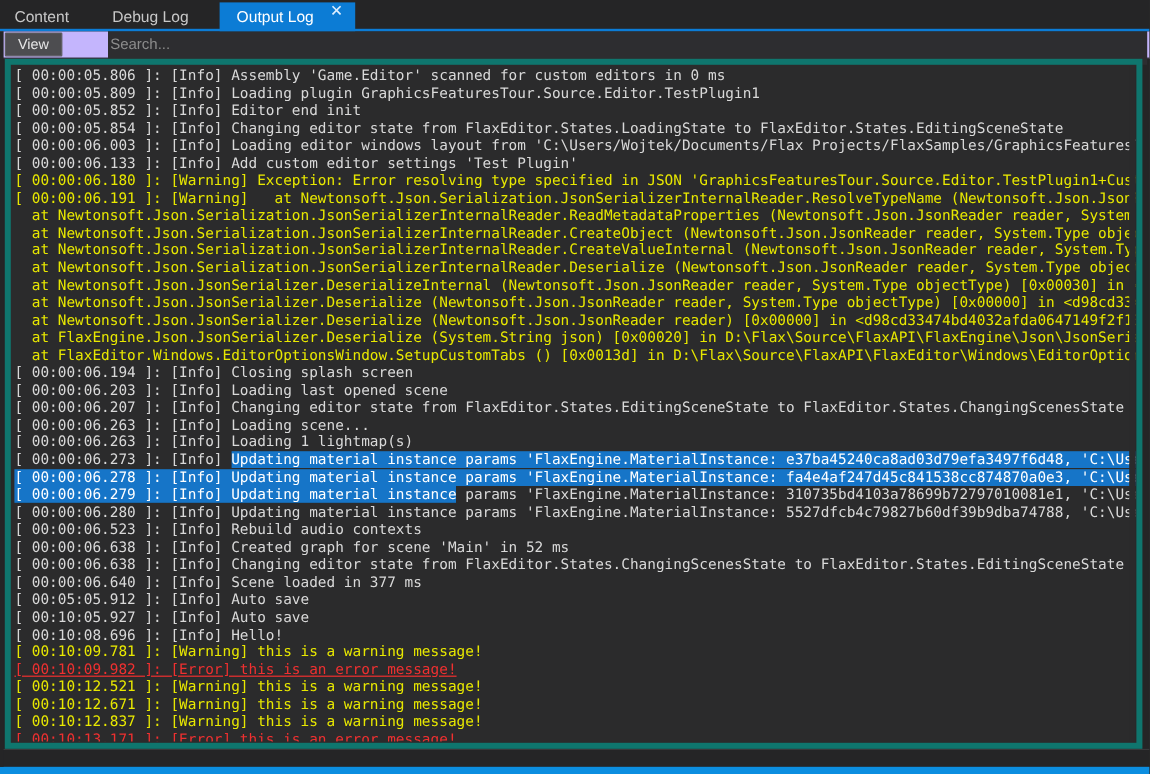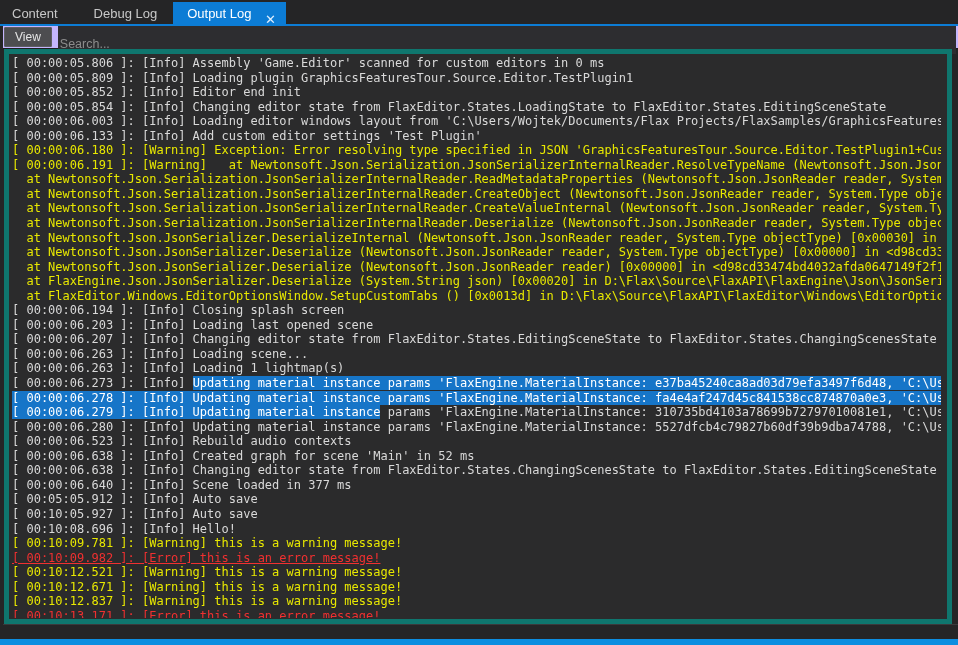--- a/index.html
+++ b/index.html
@@ -17,40 +17,41 @@
     position:relative;flex:0 0 auto;
   }
   .tabstrip:after{
     content:"";position:absolute;left:0;right:0;bottom:0;height:2px;background:#0c7cd5;
   }
   .tab{
     height:24px;line-height:24px;padding:0 14px;color:#c8c8c8;font-size:13px;
     position:relative;z-index:2;white-space:nowrap;
   }
   .tab.first{padding-left:12px;padding-right:22px;}
-  .tab.mid{padding-left:14px;padding-right:16px;}
-  .tab.active{background:#0c7cd5;color:#ffffff;padding-right:8px;display:flex;align-items:flex-end;}
+  .tab.mid{padding-left:14px;padding-right:26px;}
+  .tab.active{background:#0c7cd5;color:#ffffff;padding-right:8px;display:flex;align-items:flex-start;}
   .tab.active .lbl{margin-right:12px;}
   .tab-close{
     color:#dfefff;font-size:13px;line-height:1;width:14px;text-align:center;cursor:pointer;
   }
 
   
   .toolbar{
     height:22px;background:#c4b5fd;display:flex;align-items:center;flex:0 0 auto;
     border-bottom:1px solid #1d1d1f;
+    gap:32px;
   }
   .viewbtn{
     margin-left:4px;height:18px;line-height:18px;padding:0 10px;
     background:#4d4d50;color:#e6e6e6;font-size:12px;
     border:1px solid #5e5e61;border-radius:1px;cursor:pointer;
   }
   .searchbox{
     flex:1;height:33px;margin-left:6px;margin-right:2px;background:#2d2d30;
-    display:flex;align-items:flex-end;
+    display:flex;align-items:center;
   }
   .searchbox input{
     width:100%;height:18px;background:transparent;border:0;outline:none;
     color:#d8d8d8;font-size:12.5px;font-family:"Liberation Sans",sans-serif;
   }
   .searchbox input::placeholder{color:#8c8c8c;}
 
   
   .logwrap{
     flex:1 1 auto;margin:0 6px 0 4px;position:relative;

